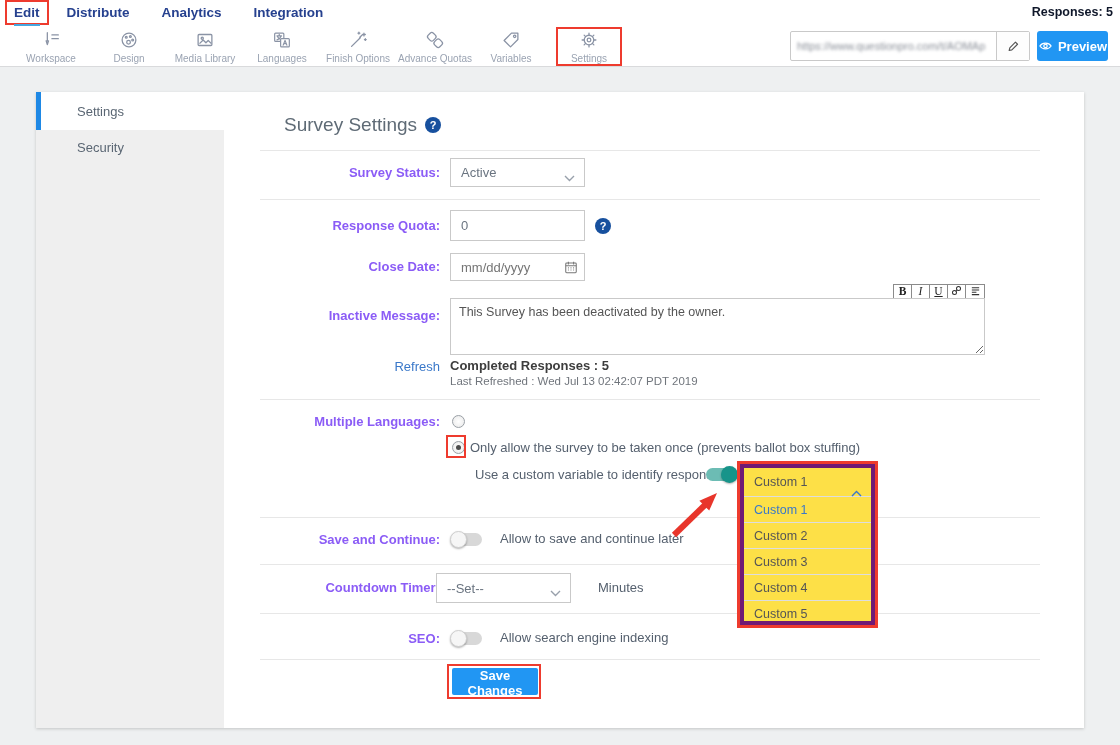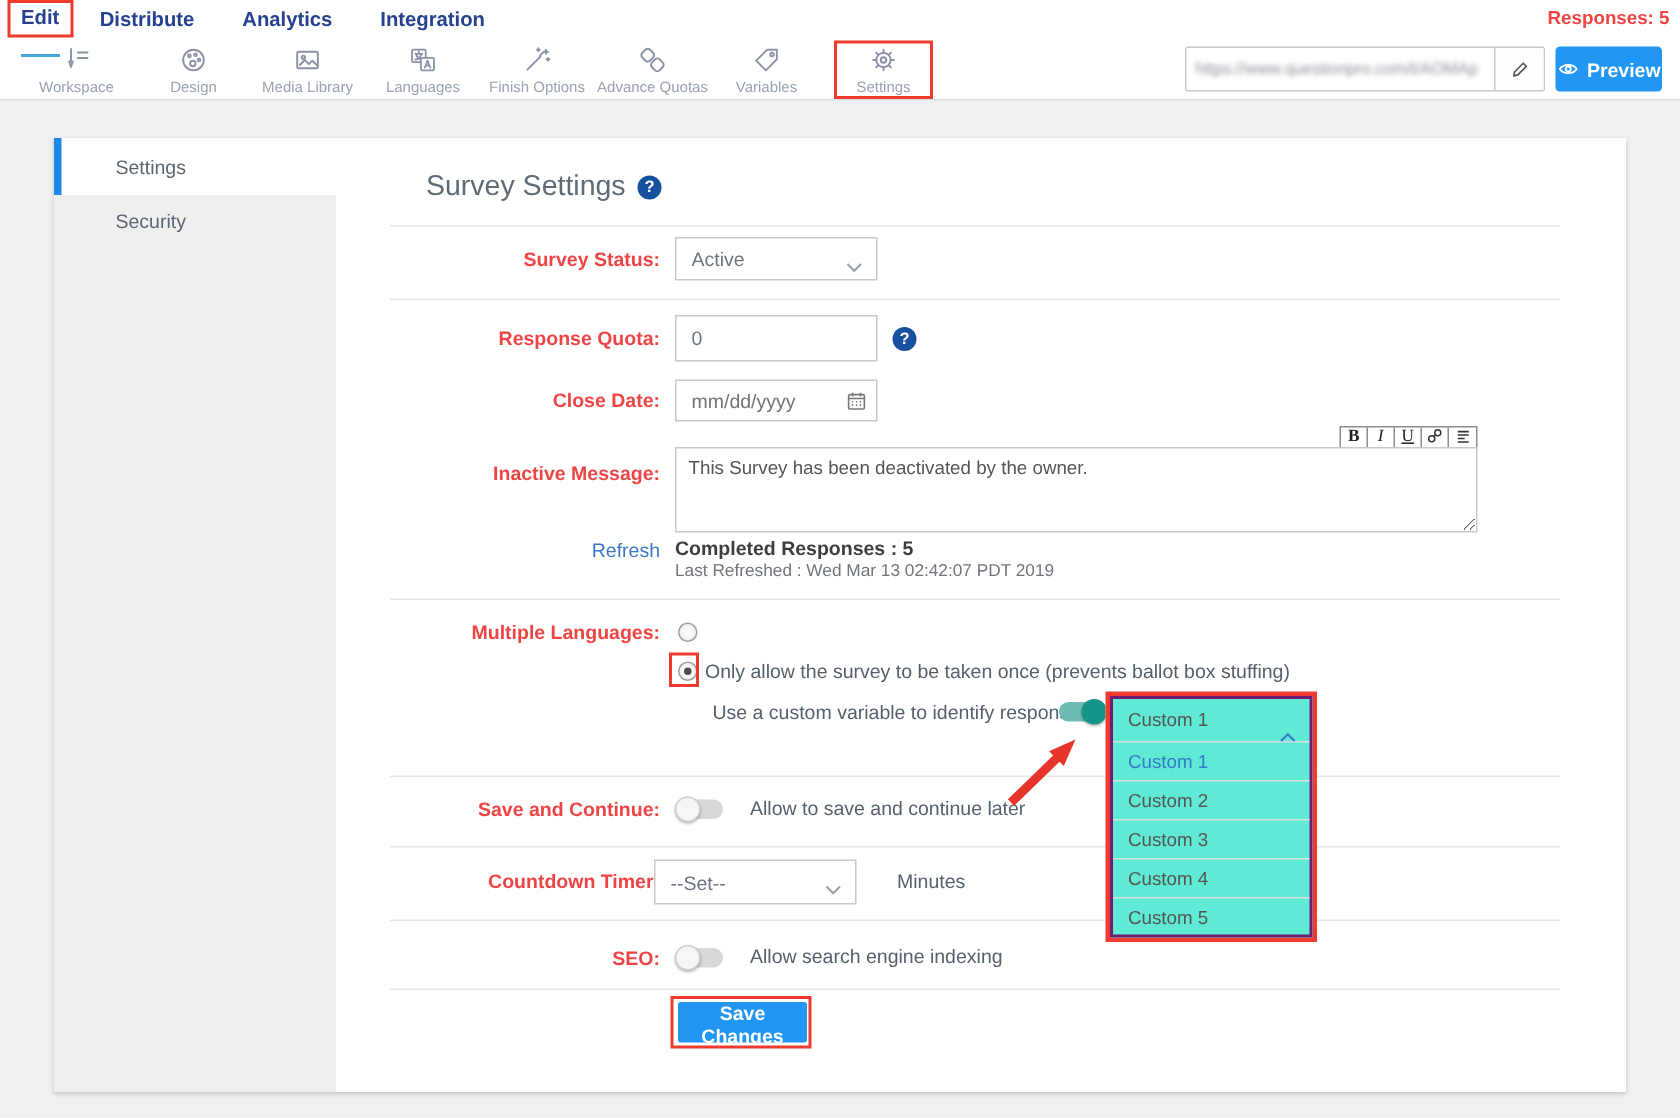--- a/index.html
+++ b/index.html
@@ -9,40 +9,40 @@
     background:#eef0f1;
     position:relative;
     overflow:hidden;
     color:#55606e;
   }
   
   .header { position:absolute; top:0; left:0; width:1120px; height:67px; background:#fff; border-bottom:1px solid #d9dadc; }
   .nav { position:absolute; top:0; left:0; height:25px; display:flex; align-items:center; }
   .nav-item { font-size:13.5px; font-weight:700; color:#26418f; margin-right:32px; cursor:pointer; }
   .edit-wrap { border:2px solid #ee3b2e; padding:1px 7px 2px 7px; margin:0 18px 0 5px; }
-  .edit-wrap .nav-item { margin:0; border-bottom:2px solid #45a7e0; padding-bottom:17px; }
-  .responses { position:absolute; top:5px; right:7px; font-size:12.5px; font-weight:700; color:#ef4444;text-align:right; }
+  .edit-wrap .nav-item { margin:0; border-bottom:2px solid #45a7e0; padding-bottom:4px; }
+  .responses { position:absolute; top:5px; right:7px; font-size:12.5px; font-weight:700; color:#0f172a;text-align:right; }
   .tool { position:absolute; top:29px; width:78px; text-align:center; cursor:pointer; }
   .tool .ticon { display:block; height:22px; }
   .tool .tlabel { display:block; font-size:10px; color:#9aa3b2; margin-top:2px; white-space:nowrap; }
   .urlbox { position:absolute; left:790px; top:31px; width:240px; height:30px; border:1px solid #c9c9c9; border-radius:2px; background:#fff; display:flex; }
   .url-text { flex:1; font-size:11px; color:#8a8f98; line-height:28px; padding:0 6px; white-space:nowrap; overflow:hidden; filter:blur(1.6px); }
   .url-edit { width:33px; border-left:1px solid #c9c9c9; display:flex; align-items:center; justify-content:center; cursor:pointer; background:#fdfdfd; }
   .preview-btn { position:absolute; left:1037px; top:31px; width:71px; height:30px; background:#2196f3; border:none; border-radius:3px; color:#fff; font-size:13px; font-weight:700; font-family:inherit; display:flex; align-items:center; justify-content:center; gap:5px; cursor:pointer; }
   
   .panel { position:absolute; left:36px; top:92px; width:1048px; height:636px; background:#fff; box-shadow:0 1px 3px rgba(0,0,0,.18); }
   .sidebar { position:absolute; left:0; top:0; bottom:0; width:188px; background:#efefef; }
   .side-item { height:35px; display:flex; align-items:center; padding-left:41px; font-size:13px; color:#5a6673; cursor:pointer; }
   .side-item.active { height:38px; background:#fff; border-left:5px solid #1e88e5; padding-left:36px; }
   
   .ftitle { position:absolute; left:248px; top:22px; font-size:19px; color:#5f6b76; display:flex; align-items:center; gap:8px; }
   .qicon { display:inline-block; width:16px; height:16px; border-radius:50%; background:#17509e; color:#fff; font-size:11px; font-weight:700; text-align:center; line-height:16px; }
   .qicon::after { content:"?"; }
   .divider { position:absolute; left:224px; width:780px; height:1px; background:#e7e7e7; }
-  .flabel { position:absolute; left:188px; width:216px; text-align:right; font-size:13px; font-weight:700; color:#ef4444; white-space:nowrap; }
+  .flabel { position:absolute; left:188px; width:216px; text-align:right; font-size:13px; font-weight:700; color:#8b5cf6; white-space:nowrap; }
   .selbox { position:absolute; width:135px; height:29px; border:1px solid #c9c9c9; background:#fff; display:flex; align-items:center; font-size:13px; color:#6a7480; padding-left:10px; cursor:pointer; }
   .selbox .chev { position:absolute; right:9px; top:11px; }
   .tinput { position:absolute; width:135px; height:31px; border:1px solid #c9c9c9; background:#fff; font-size:13px; color:#6a7480; padding:0 10px; font-family:inherit; }
   .datewrap { position:absolute; width:135px; height:28px; }
   .datewrap input { width:135px; height:28px; border:1px solid #c9c9c9; font-size:13px; color:#9aa0a8; padding:0 28px 0 10px; font-family:inherit; }
   .datewrap .cal { position:absolute; right:7px; top:7px; }
   .fmtbar { position:absolute; display:flex; border:1px solid #8b8b8b; height:15px; background:#fff; }
   .fmt-cell { width:18px; border-right:1px solid #8b8b8b; font-family:"Liberation Serif", serif; font-size:11.5px; line-height:13px; text-align:center; color:#222; cursor:pointer; }
   .fmt-cell:last-child { border-right:none; }
   .fmt-b { font-weight:700; } .fmt-i { font-style:italic; } .fmt-u { text-decoration:underline; }
@@ -55,21 +55,21 @@
   .opt-label { position:absolute; font-size:13px; color:#55606e; white-space:nowrap; }
   .toggle { position:absolute; width:30px; height:13px; border-radius:7px; cursor:pointer; }
   .toggle .knob { position:absolute; width:17px; height:17px; border-radius:50%; top:-2px; box-shadow:0 1px 2px rgba(0,0,0,.3); }
   .toggle.on { background:#6cbcb4; }
   .toggle.on .knob { right:-2px; background:#17948a; }
   .toggle.off { background:#d8d8d8; }
   .toggle.off .knob { left:-2px; background:#f6f6f6; border:1px solid #cfcfcf; }
   .savebtn { position:absolute; left:416px; top:576px; width:86px; height:27px; background:#2196f3; color:#fff; border:none; border-radius:2px; font-size:13px; font-weight:700; font-family:inherit; cursor:pointer; }
   
   .dd-red { position:absolute; left:701px; top:369px; width:141px; height:167px; border:3px solid #ee3b2e; background:#fff; z-index:40; }
-  .dd { position:absolute; inset:0; border:2px solid #701a75; background:#5eead4; }
+  .dd { position:absolute; inset:0; border:4px solid #701a75; background:#fde047; }
   .dd-head { height:28px; line-height:28px; padding-left:10px; font-size:12.5px; color:#555; position:relative; cursor:pointer; }
   .dd-head .chev { position:absolute; right:9px; top:11px; }
   .dd-opt { height:26px; line-height:26px; padding-left:10px; font-size:12.5px; color:#555; border-top:1px solid #ddd; cursor:pointer; }
   .dd-opt.first { color:#3a78c9; }
   
   .anno { position:absolute; border:2px solid #ee3b2e; pointer-events:none; z-index:50; }
   .arrow-svg { position:absolute; z-index:45; pointer-events:none; }
 </style>
 </head>
 <body>
@@ -246,21 +246,21 @@
     <span class="fmt-cell">
       <svg width="11" height="11" viewBox="0 0 12 12" fill="none" stroke="#333" stroke-width="1.1">
           <path d="M2 3h8M2 5.5h8M2 8h5M2 10.5h8"></path>
         </svg>
     </span>
   </div>
   <textarea class="msgarea" style="">This Survey has been deactivated by the owner.</textarea>
 
   <span class="flabel link" style="top:267px; font-weight:400">Refresh</span>
   <span class="completed">Completed Responses : 5</span>
-  <span class="lastref">Last Refreshed : Wed Mar 13 02:42:07 PDT 2019</span>
+  <span class="lastref">Last Refreshed : Wed Jul 13 02:42:07 PDT 2019</span>
 
   <span class="flabel" style="top:322px">Multiple Languages:</span>
   <span class="radio" style="left:416px; top:323px"></span>
   <span class="radio sel" style="left:416px; top:349px"></span>
   <span class="opt-label" style="left:434px; top:348px">Only allow the survey to be taken once (prevents ballot box stuffing)</span>
   <span class="opt-label" style="left:439px; top:375px">Use a custom variable to identify responses</span>
   <span class="toggle on" style="left:670px; top:376px">
       <span class="knob"></span>
     </span>
 

